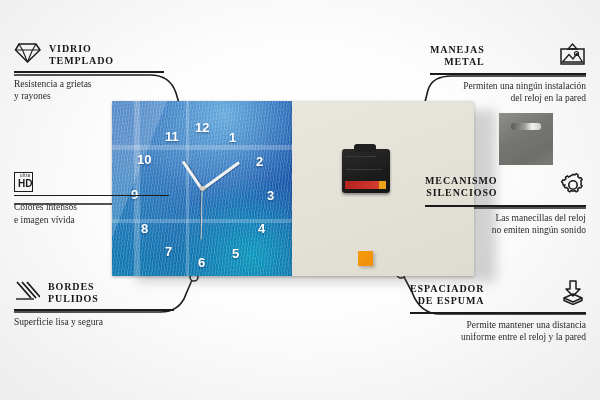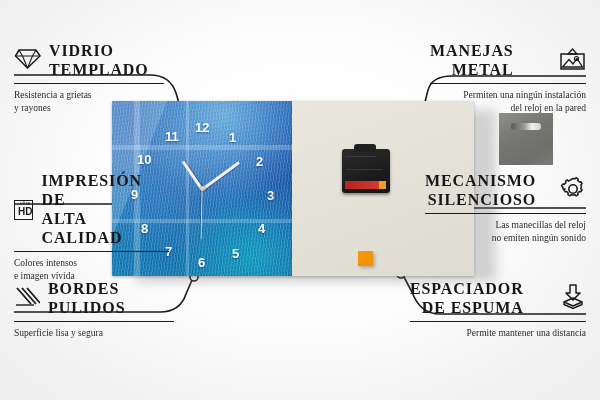--- a/index.html
+++ b/index.html
@@ -71,21 +71,21 @@
   .mech-seam2{position:absolute;left:4px;top:20px;width:36px;height:1px;background:#3a3a3a;}
   .foam{position:absolute;left:66px;top:150px;width:15px;height:15px;
     background:linear-gradient(135deg,#f59a0e 0%,#ef8f08 100%);
     box-shadow:2px 2px 3px rgba(0,0,0,.22);}
 
   
   .callout{position:absolute;}
   .callout .head{display:flex;align-items:center;gap:8px;}
   .callout.right .head{justify-content:space-between;}
   .title{font-family:"Liberation Serif",serif;font-weight:bold;
-    font-size:16px;letter-spacing:.9px;color:#17171a;line-height:1.18;
+    font-size:10px;letter-spacing:.9px;color:#17171a;line-height:1.18;
     text-transform:uppercase;}
   .callout.left .title{text-align:left;}
   .callout.right .title{text-align:right;}
   .rule{height:1.5px;background:#1b1b1b;margin:3px 0 5px 0;}
   .desc{font-family:"Liberation Serif",serif;font-size:9.5px;color:#2a2a2c;
     line-height:1.35;}
   .callout.right .desc{text-align:right;}
   .ico{flex:0 0 auto;color:#1b1b1b;}
   .hdbox{border:1.6px solid #1b1b1b;padding:1px 0 2px 3px;text-align:center;
     font-family:"Liberation Sans",sans-serif;line-height:1;}
@@ -178,24 +178,20 @@
       <span>y rayones</span>
     </div>
   </div>
 
   <div class="callout left" style="left:14px;top:172px;width:155px;">
     <div class="head">
       <span class="ico hdbox">
         <span class="u">ultra</span>
         <span class="h">HD</span>
       </span>
-      <span class="title">
-        <span>IMPRESIÓN DE</span><br>
-        <span>ALTA CALIDAD</span>
-      </span>
     </div>
     <div class="rule"></div>
     <div class="desc">
       <span>Colores intensos</span><br>
       <span>e imagen vívida</span>
     </div>
   </div>
 
   <div class="callout left" style="left:14px;top:280px;width:160px;">
     <div class="head">
@@ -268,16 +264,17 @@
         <svg width="26" height="25" viewBox="0 0 26 25">
             <path d="M10 1h6v8h4l-7 7-7-7h4z" fill="none" stroke="#1b1b1b" stroke-width="1.5" stroke-linejoin="round"></path>
             <path d="M4 18 L13 14 L22 18 L13 22z" fill="none" stroke="#1b1b1b" stroke-width="1.4" stroke-linejoin="round"></path>
             <path d="M4 18v2.5l9 4 9-4V18" fill="none" stroke="#1b1b1b" stroke-width="1.4" stroke-linejoin="round"></path>
           </svg>
       </span>
     </div>
     <div class="rule"></div>
     <div class="desc">
       <span>Permite mantener una distancia</span><br>
+      <span>uniforme entre el reloj y la pared</span>
     </div>
   </div>
 
 </div>
 
 </body></html>

